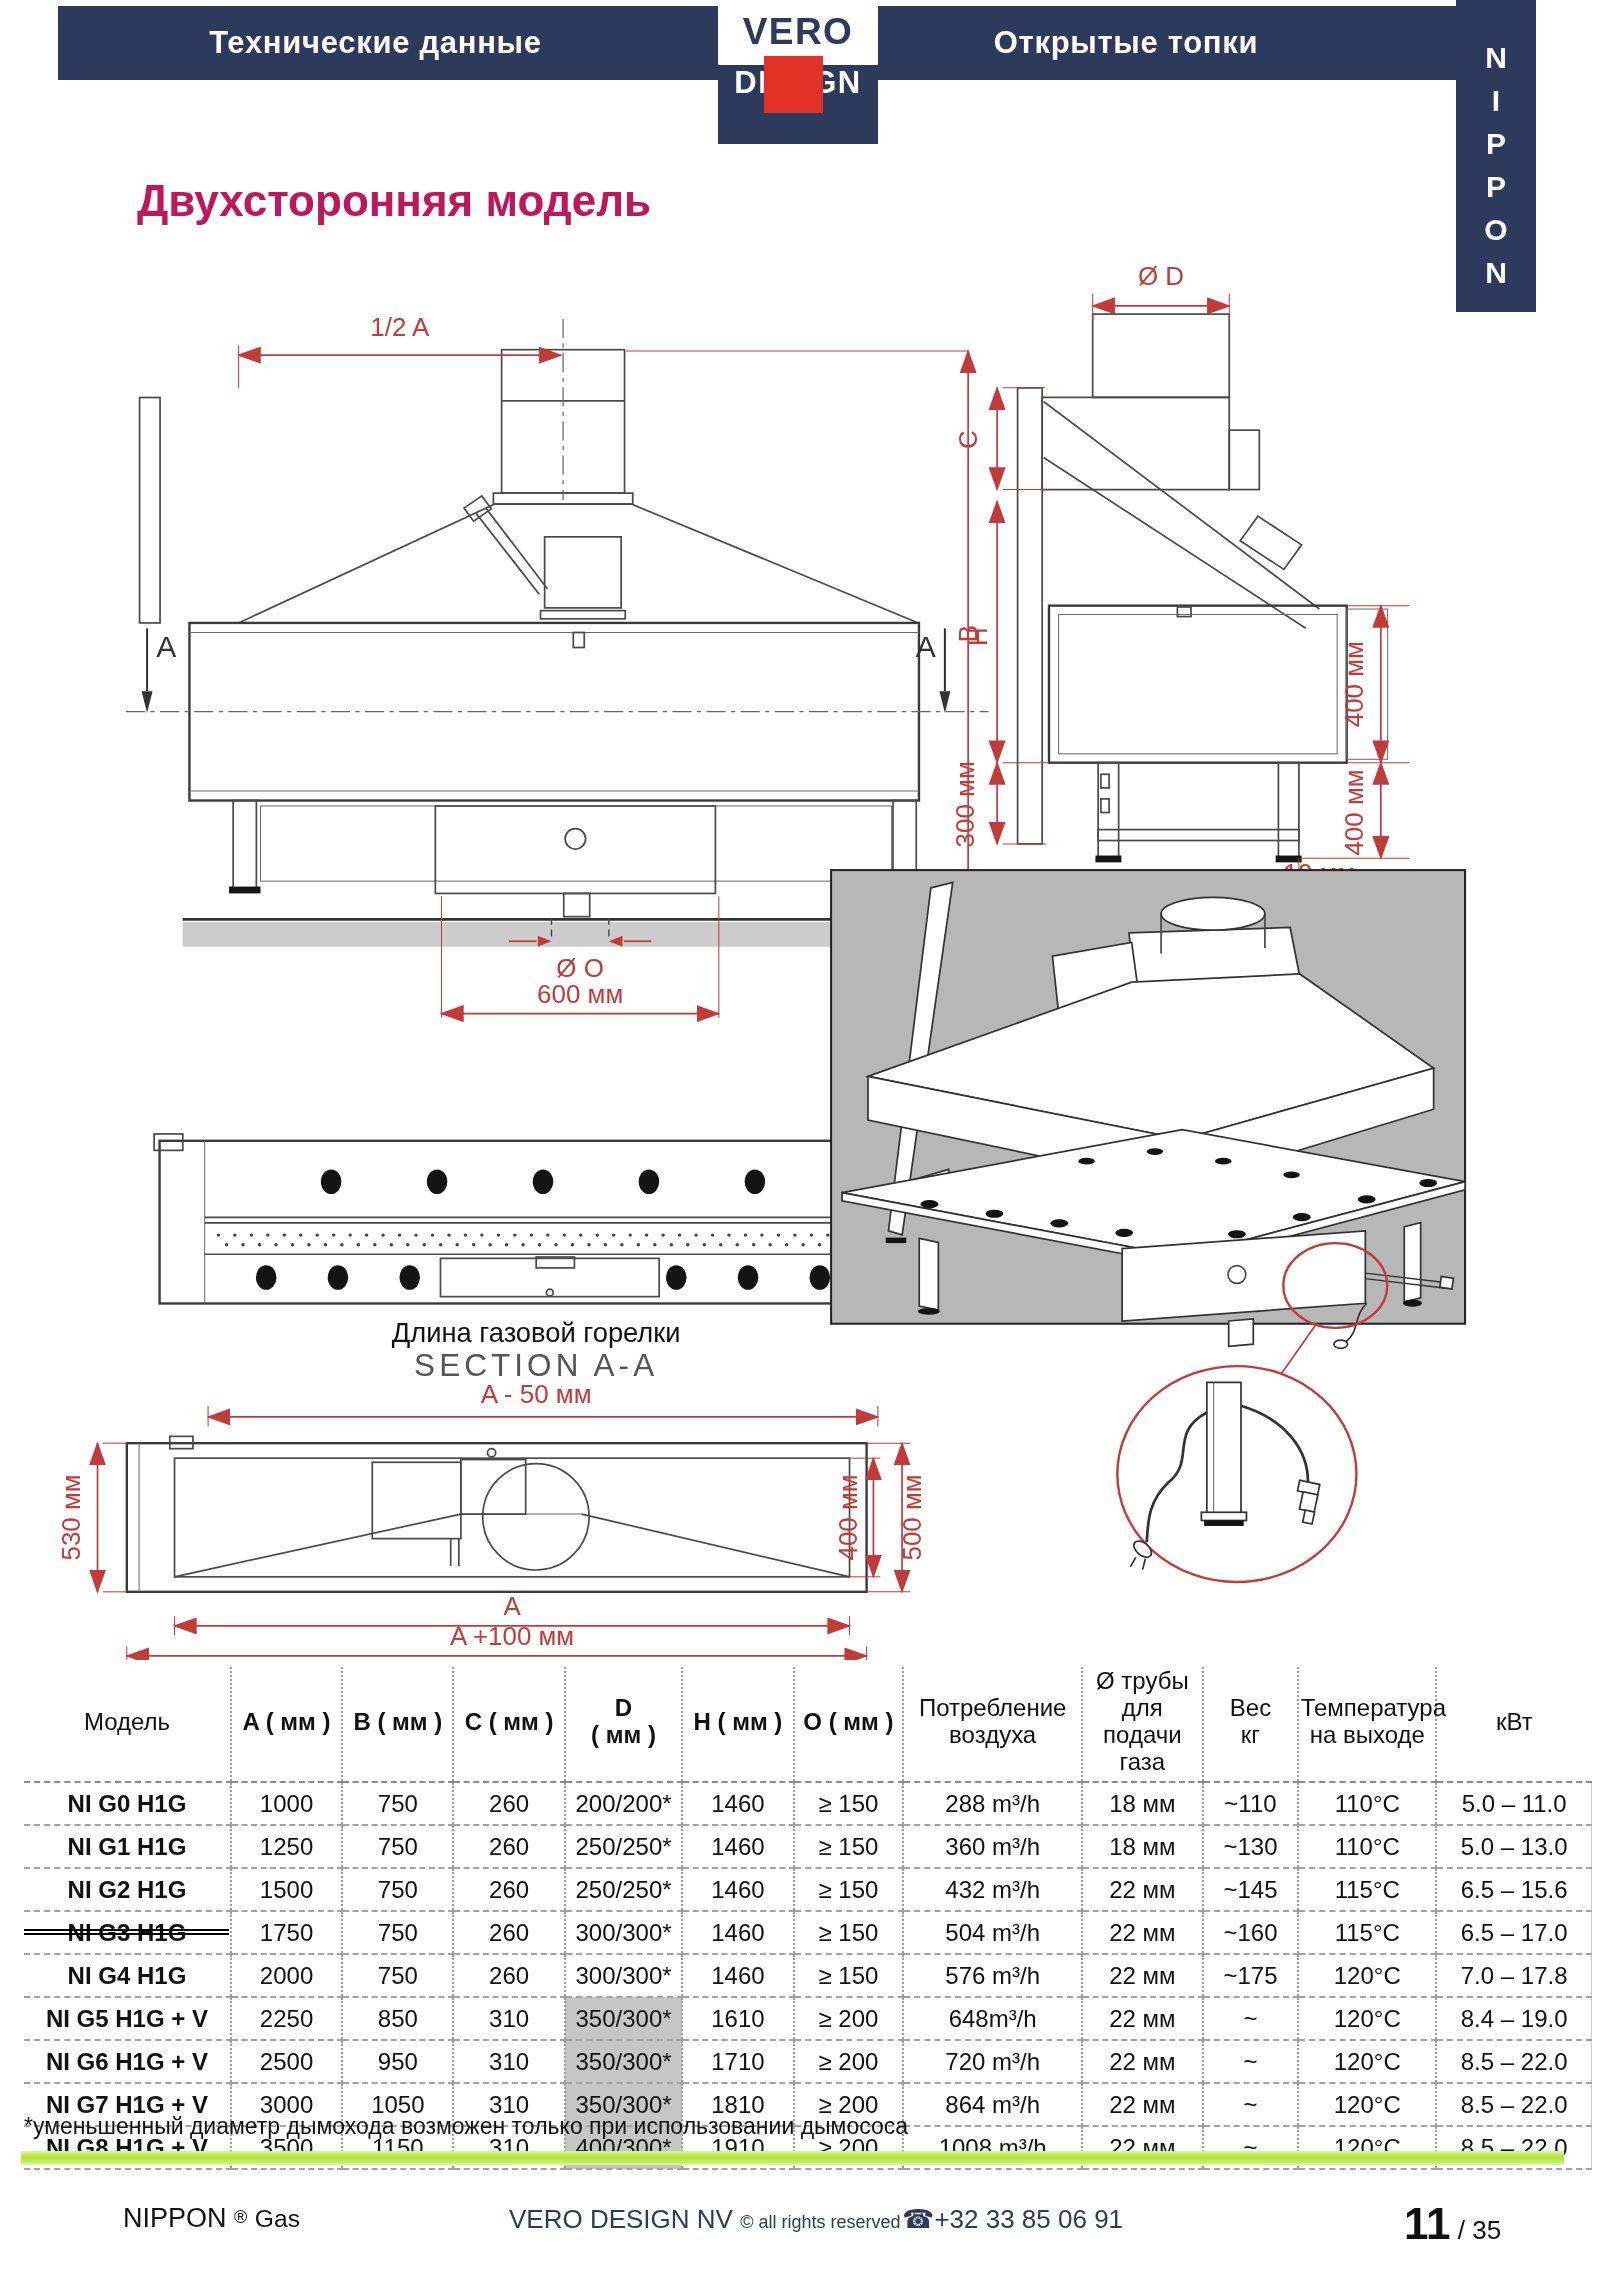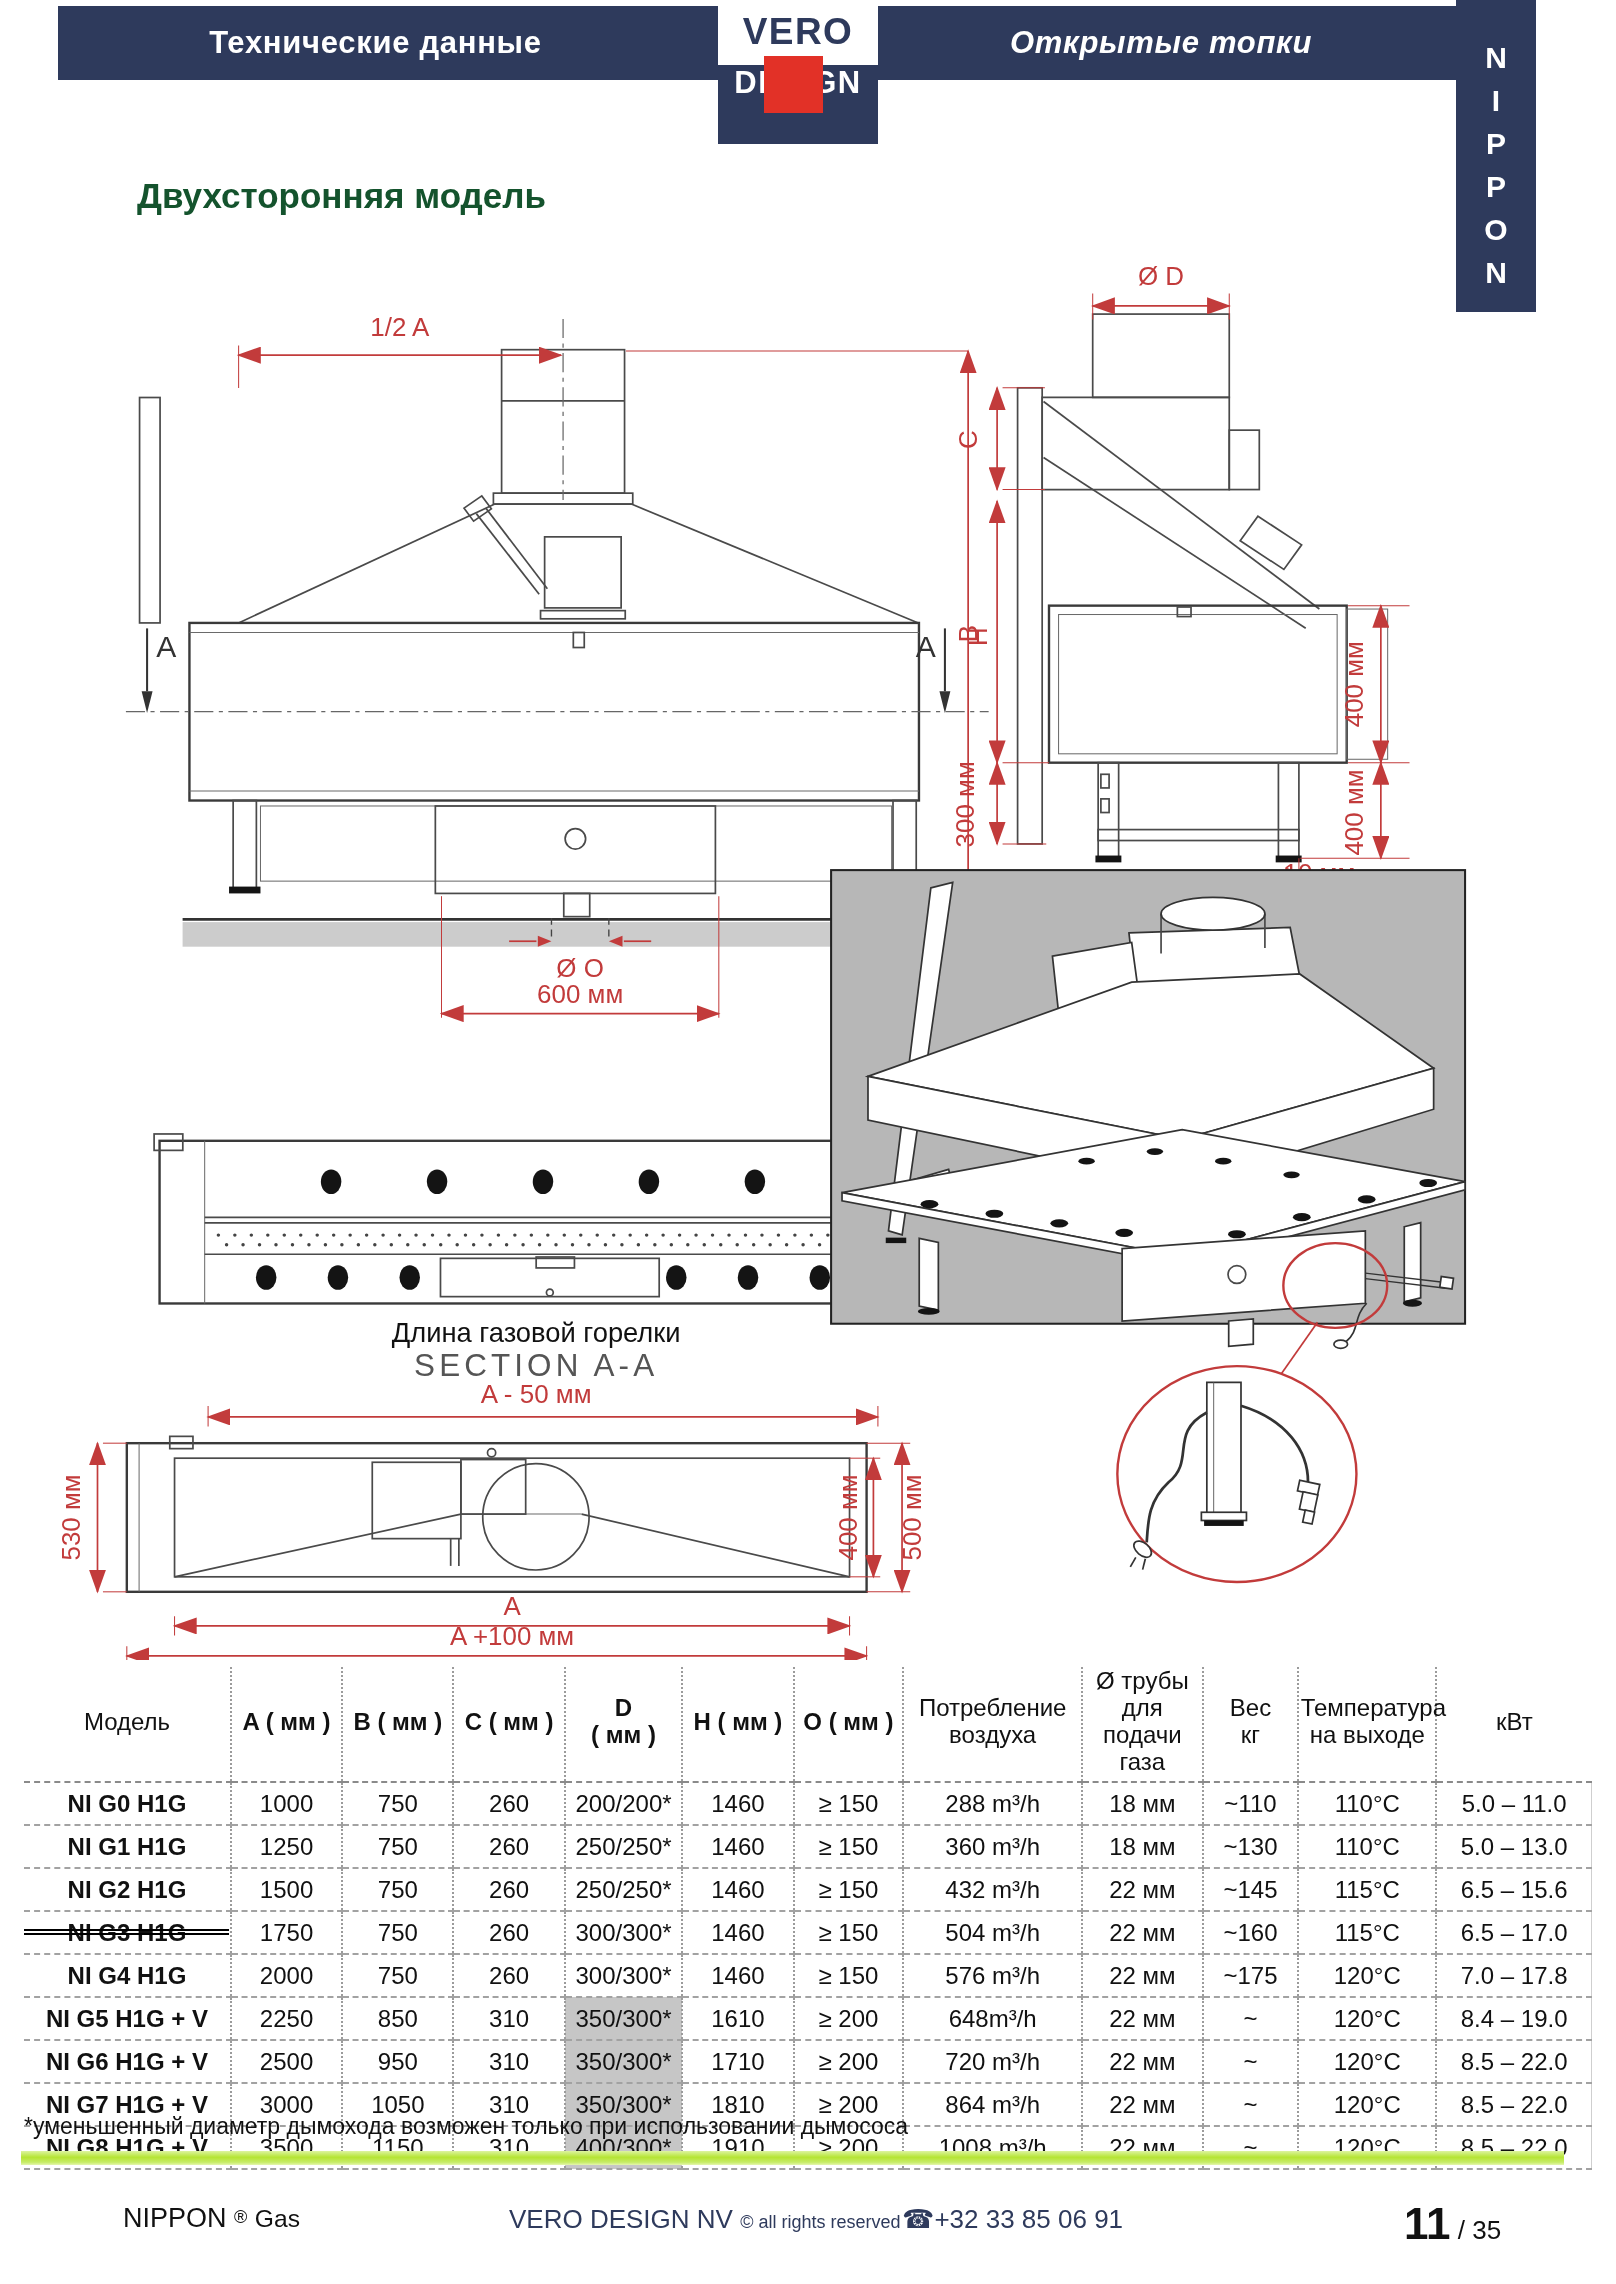--- a/index.html
+++ b/index.html
@@ -7,32 +7,32 @@
   }
   html,body{margin:0;padding:0;background:#ffffff;}
   .page{position:relative;width:1617px;height:2284px;background:#fff;overflow:hidden;
         font-family:"Liberation Sans",sans-serif;color:#111;border-radius:10px;}
 
   
   .header-bar{position:absolute;left:58px;top:5.5px;width:1478px;height:74px;background:var(--navy);}
   .header-title{position:absolute;top:5.5px;height:74px;display:flex;align-items:center;justify-content:center;
         color:#fff;font-weight:bold;font-size:31px;letter-spacing:0.7px;}
   .ht-left{left:102px;width:547px;}
-  .ht-right{left:881px;width:560px;font-style:italic;}
+  .ht-right{left:846px;width:560px;}
   .logo{position:absolute;left:718px;top:0;width:160px;height:157px;z-index:3;}
   .logo-top{position:absolute;left:0;top:0;right:0;height:79px;background:#fff;display:flex;justify-content:center;}
   .logo-top span{margin-top:11px;color:var(--navy);font-weight:bold;font-size:37px;letter-spacing:1.4px;}
   .logo-bottom{position:absolute;left:0;bottom:13px;right:0;height:79px;background:var(--navy);display:flex;justify-content:center;}
   .logo-bottom span{margin-bottom:8.2px;color:#fff;font-weight:bold;font-size:31px;letter-spacing:1.4px;}
   .logo-square{position:absolute;left:46px;top:56px;width:59px;height:57px;background:var(--logo-red);}
   .nippon{position:absolute;left:1456px;top:0;width:80px;height:312px;background:var(--navy);
         display:flex;flex-direction:column;align-items:center;padding-top:41px;box-sizing:border-box;gap:9px;
         color:#fff;font-weight:bold;font-size:30px;z-index:2;}
 
-  .page-title{position:absolute;left:137px;top:176px;font-size:35px;font-weight:bold;color:#14532d;}
+  .page-title{position:absolute;left:137px;top:176px;font-size:44px;font-weight:bold;color:#be185d;}
 
   
   svg{position:absolute;}
   .blk{stroke:#4a4a4a;stroke-width:2.5;fill:none;}
   .blk3{stroke:#3a3a3a;stroke-width:3.5;fill:none;}
   .thin{stroke:#6a6a6a;stroke-width:1.5;fill:none;}
   .dark{fill:#141414;stroke:none;}
   .rln{stroke:var(--red);stroke-width:2.5;fill:none;}
   .rth{stroke:var(--red);stroke-width:1.5;fill:none;}
   .rtx{fill:var(--red);font-size:38px;text-anchor:middle;font-family:"Liberation Sans",sans-serif;}

